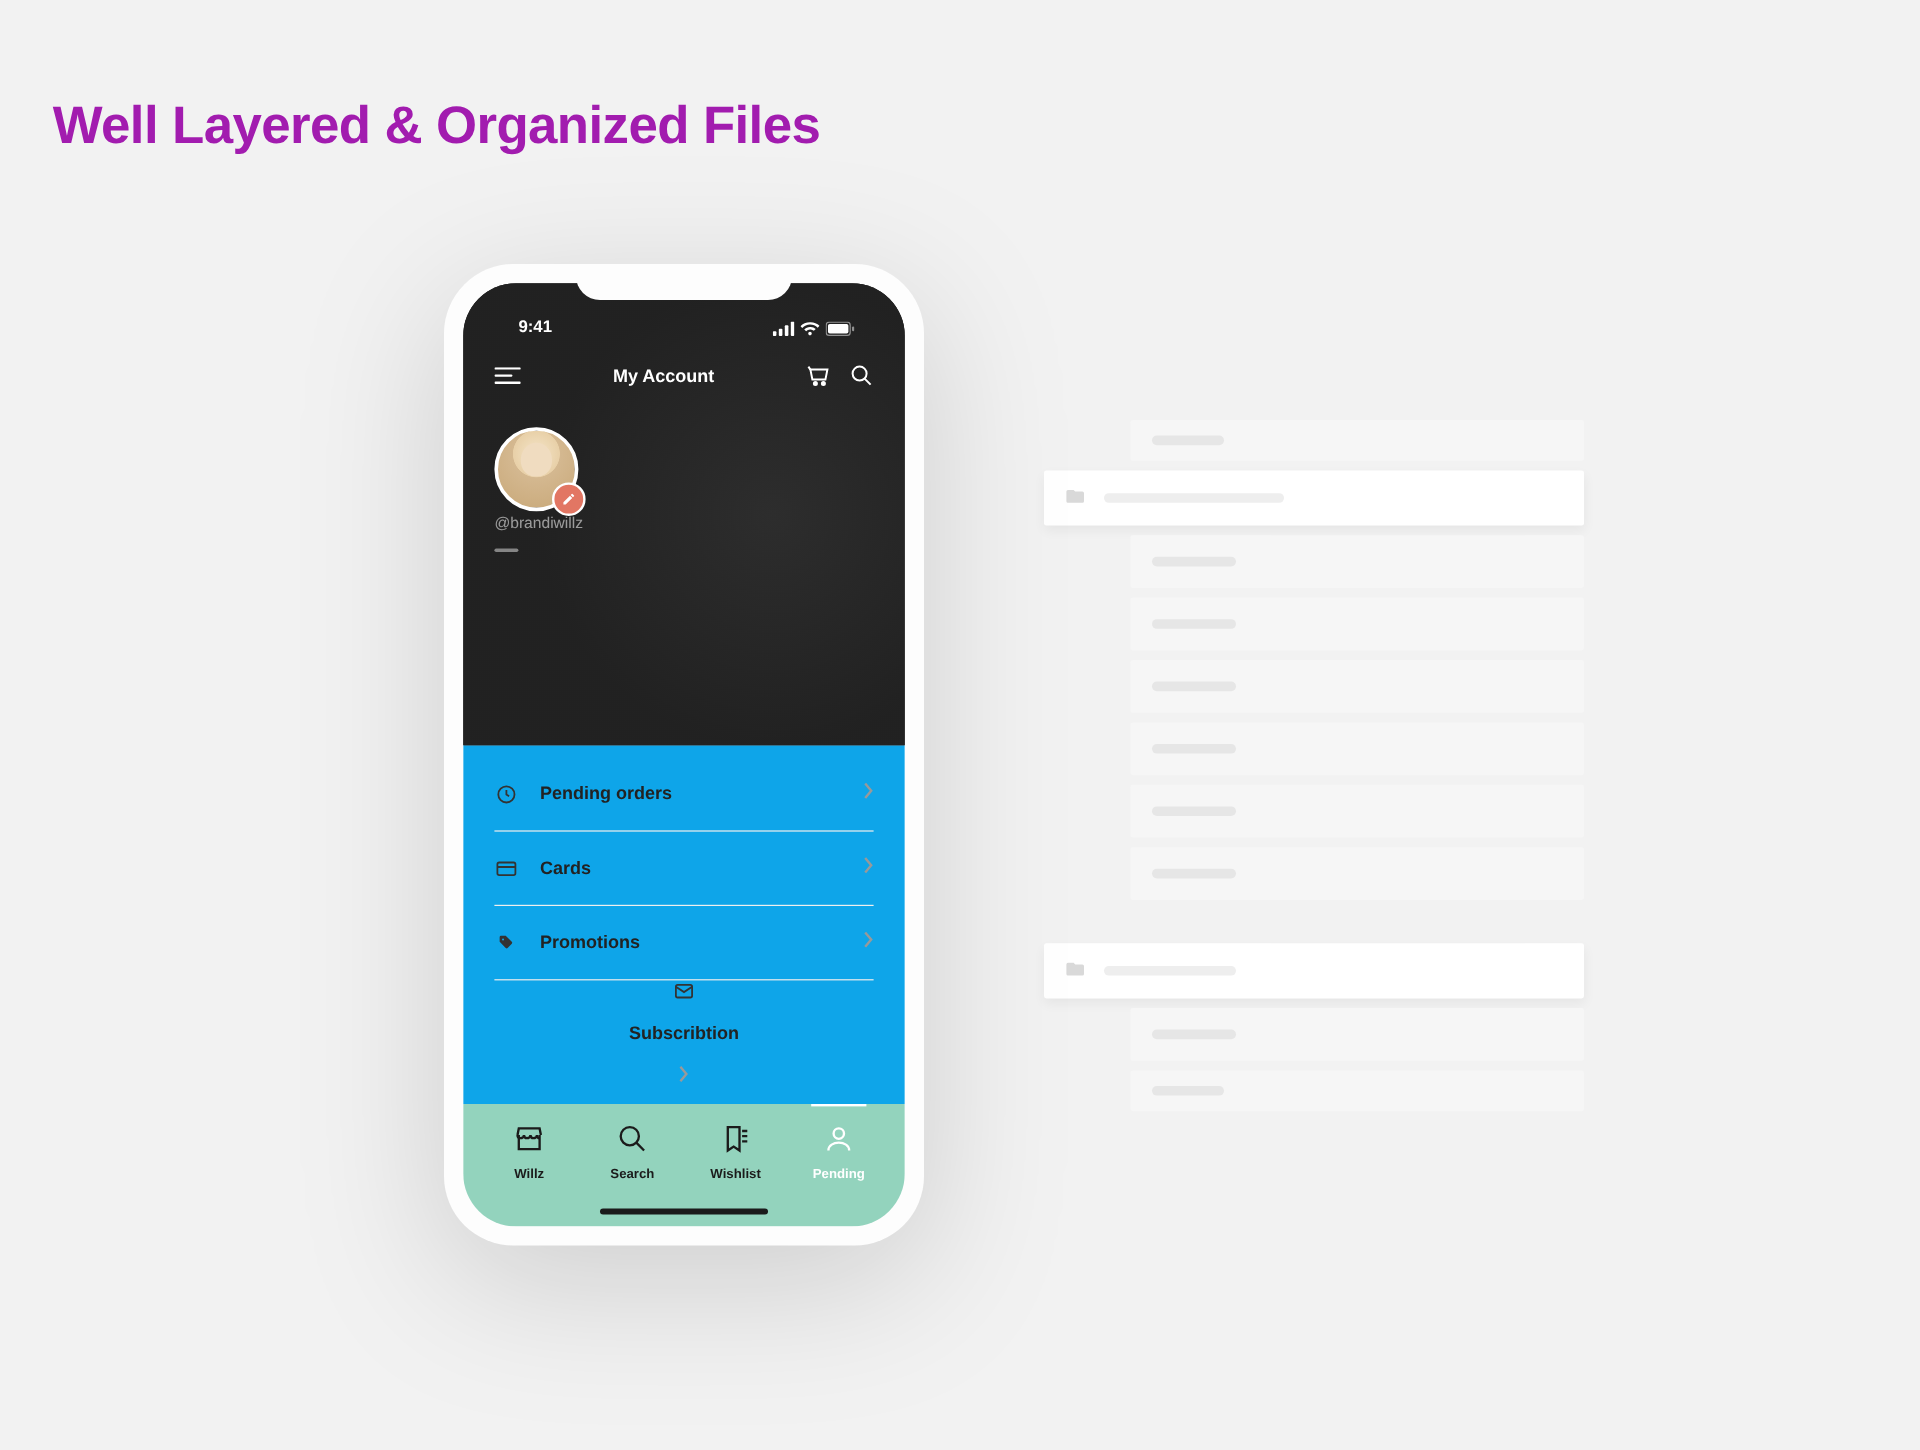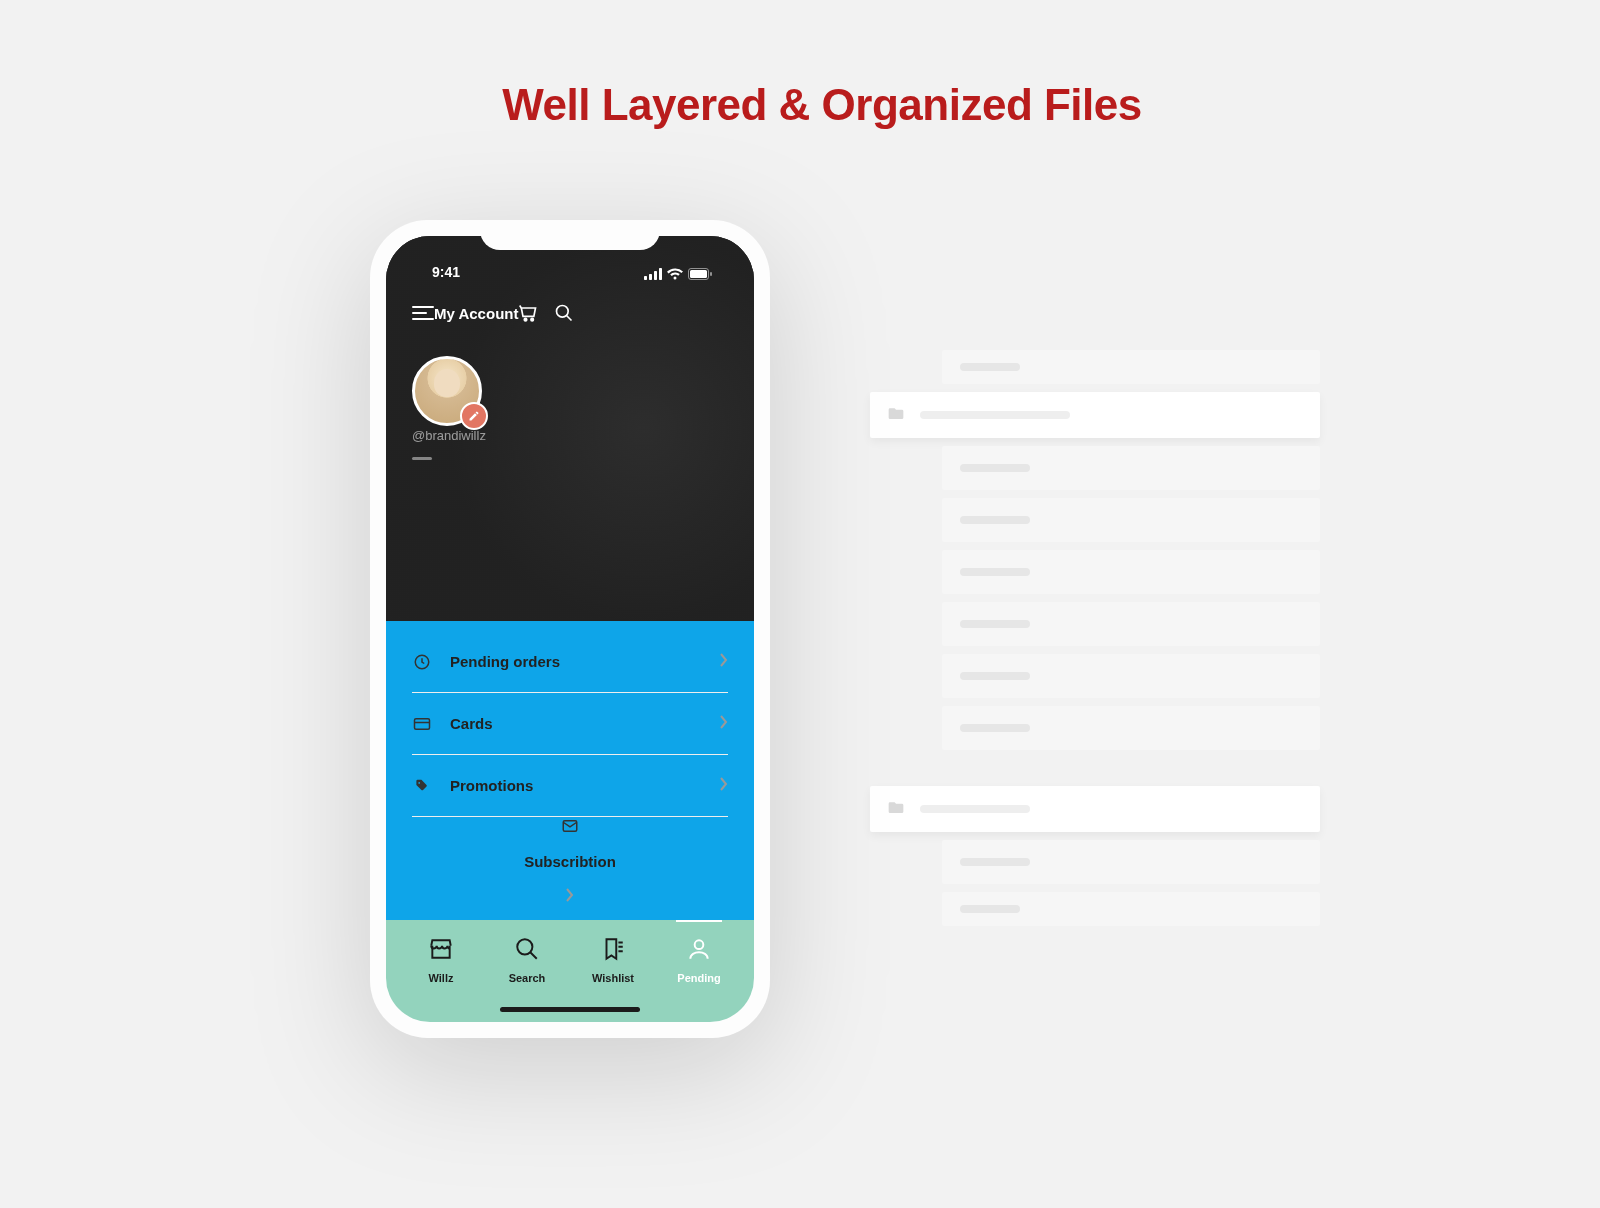--- a/index.html
+++ b/index.html
@@ -10,24 +10,23 @@
     font-family: -apple-system, BlinkMacSystemFont, "Segoe UI", Helvetica, Arial, sans-serif;
     position: relative;
     overflow: hidden;
   }
 
   .heading {
     position: absolute;
     top: 80px;
     left: 0;
     right: 0;
-    text-align: center;
     font-size: 44px;
     font-weight: 700;
-    color: #b91c1c;
+    color: #a21caf;
     letter-spacing: -0.5px;
     padding-left: 44px;
   }
 
   
   .phone-wrap {
     position: absolute;
     top: 220px;
     left: 370px;
     width: 400px;
@@ -98,20 +97,21 @@
     display: flex;
     align-items: center;
     gap: 5px;
     margin-right: 16px;
   }
   .status-right svg { display:block; }
 
   .nav-bar {
     display: flex;
     align-items: center;
+    justify-content: space-between;
     margin-top: 16px;
     height: 30px;
   }
   .nav-title {
     font-size: 15px;
     font-weight: 600;
     color: #fff;
   }
   .nav-right { display:flex; gap: 16px; align-items:center;}
   .nav-right svg, .nav-bar .menu-btn svg { display:block; }

